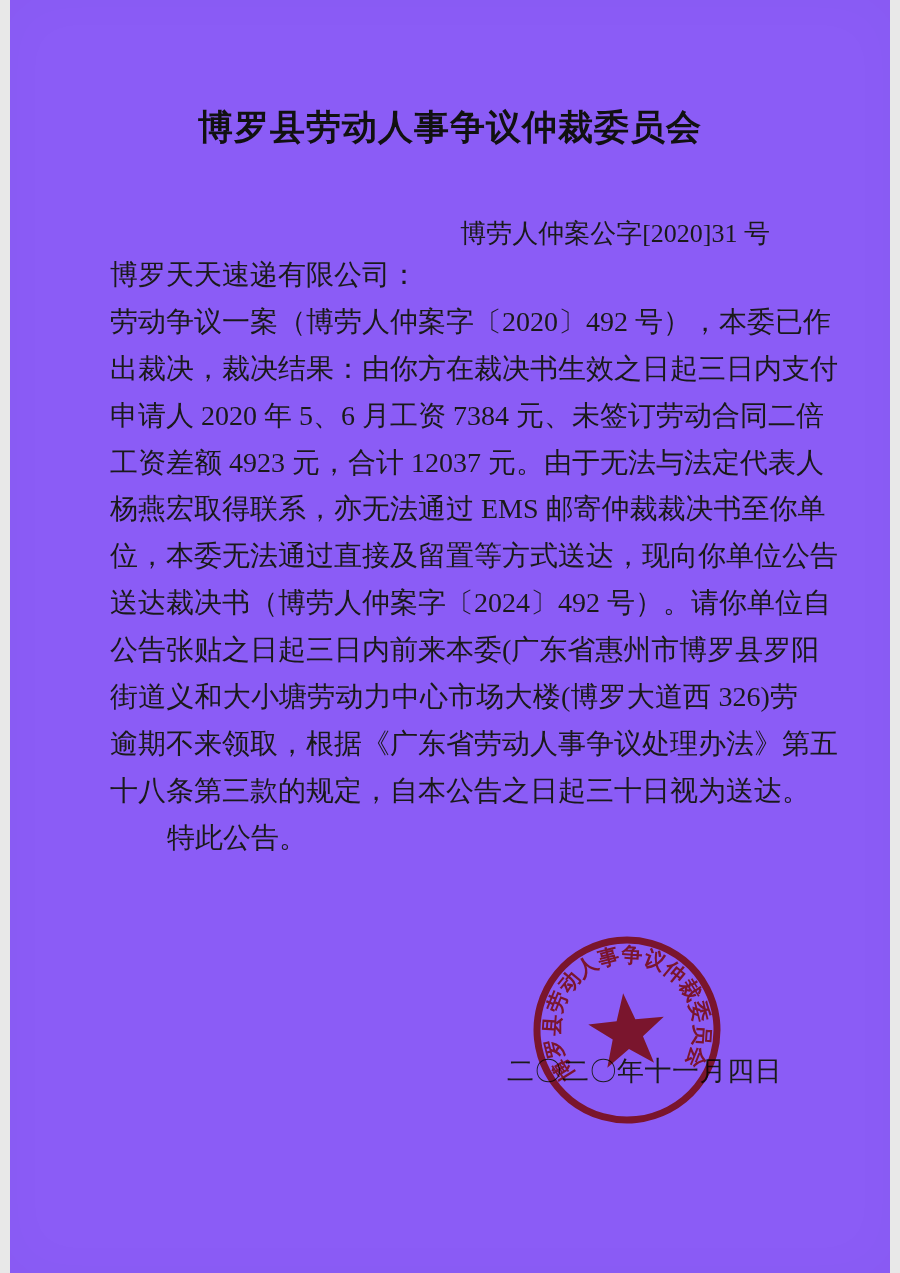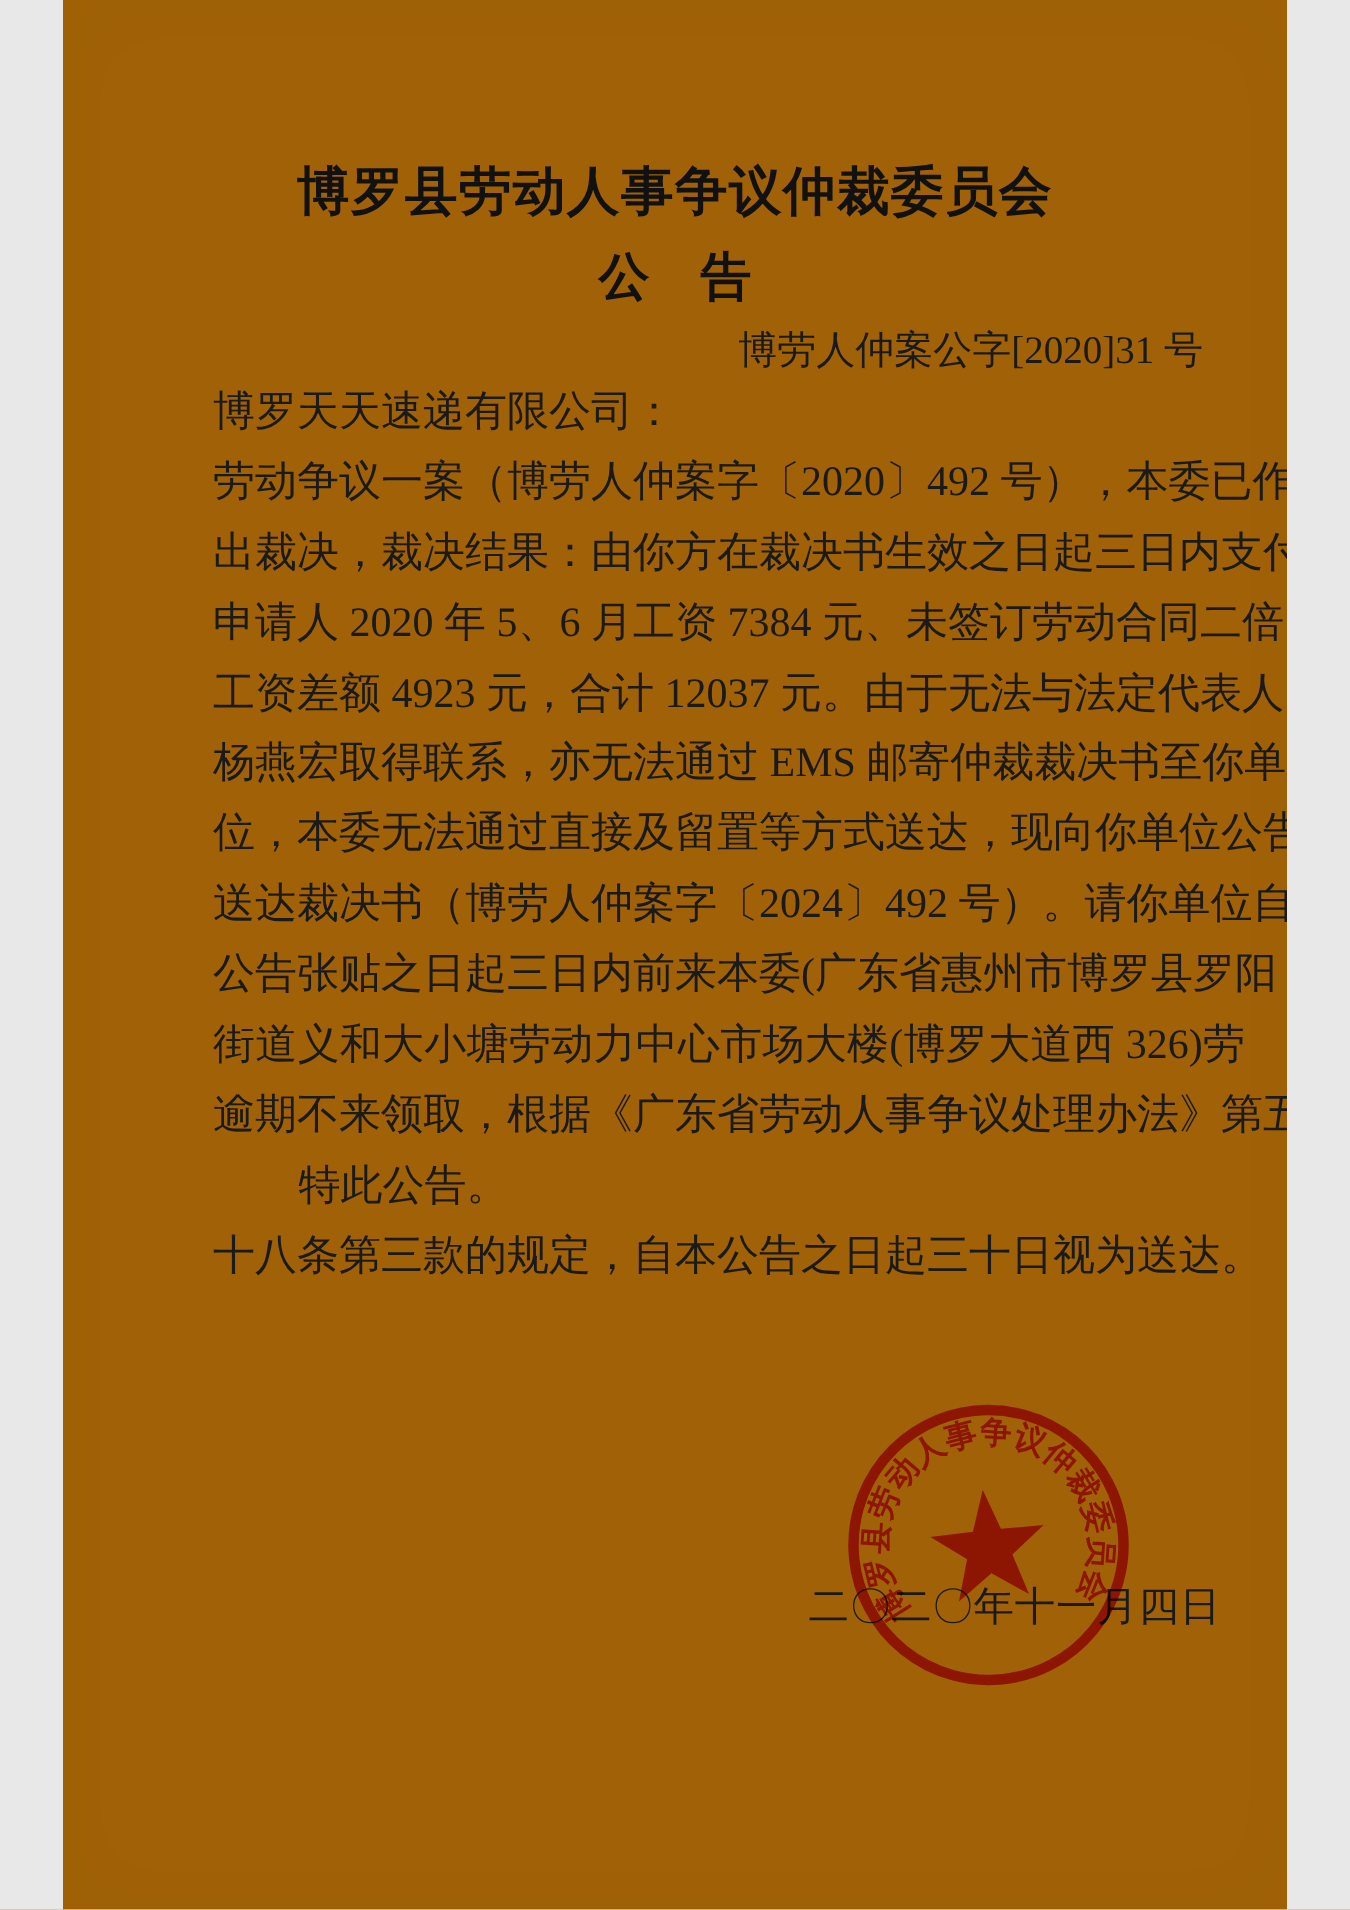--- a/index.html
+++ b/index.html
@@ -2,24 +2,24 @@
 <html><head>
 <meta charset="utf-8">
 <style>
   html, body { margin: 0; padding: 0; }
   body {
     font-family: "Liberation Serif", "DejaVu Serif", serif;
     background: #e8e8e8;
   }
   .page {
     position: relative;
-    width: 816px;
+    width: 880px;
     height: 1273px;
     margin: 0 auto;
-    background: #a16207;
+    background: #8b5cf6;
     color: #1a1a1a;
     overflow: hidden;
     box-shadow: inset 0 0 60px rgba(0,0,0,0.02);
   }
   .doc-title {
     position: absolute;
     top: 104px;
     left: 0;
     width: 100%;
     text-align: center;
@@ -89,38 +89,37 @@
     pointer-events: none;
   }
 </style>
 </head>
 <body>
 
 <div class="page">
 
   <div class="doc-title">博罗县劳动人事争议仲裁委员会</div>
 
-  <div class="doc-subtitle">公　告</div>
 
   <div class="doc-number">博劳人仲案公字[2020]31 号</div>
 
   <div class="doc-body">
     <div class="body-line plain">博罗天天速递有限公司：</div>
     <div class="body-line">劳动争议一案（博劳人仲案字〔2020〕492 号），本委已作</div>
     <div class="body-line">出裁决，裁决结果：由你方在裁决书生效之日起三日内支付</div>
     <div class="body-line">申请人 2020 年 5、6 月工资 7384 元、未签订劳动合同二倍</div>
     <div class="body-line">工资差额 4923 元，合计 12037 元。由于无法与法定代表人</div>
     <div class="body-line">杨燕宏取得联系，亦无法通过 EMS 邮寄仲裁裁决书至你单</div>
     <div class="body-line">位，本委无法通过直接及留置等方式送达，现向你单位公告</div>
     <div class="body-line">送达裁决书（博劳人仲案字〔2024〕492 号）。请你单位自</div>
     <div class="body-line">公告张贴之日起三日内前来本委(广东省惠州市博罗县罗阳</div>
     <div class="body-line">街道义和大小塘劳动力中心市场大楼(博罗大道西 326)劳</div>
     <div class="body-line">逾期不来领取，根据《广东省劳动人事争议处理办法》第五</div>
+    <div class="body-line">十八条第三款的规定，自本公告之日起三十日视为送达。</div>
     <div class="body-line plain indent">特此公告。</div>
-    <div class="body-line">十八条第三款的规定，自本公告之日起三十日视为送达。</div>
   </div>
 
   <div class="date-line">二〇二〇年十一月四日</div>
 
   <svg class="seal" viewBox="0 0 200 200">
     <circle cx="100" cy="100" r="90" fill="none" stroke="#dd2a1e" stroke-width="7"></circle>
     <defs>
       <path id="sealArc" d="M 44.3,139 A 68,68 0 1 1 155.7,139" fill="none"></path>
     </defs>
     <text font-size="21" font-weight="bold" fill="#dd2a1e" letter-spacing="0.3" style="font-family:&quot;Liberation Serif&quot;,&quot;DejaVu Serif&quot;,serif;">

